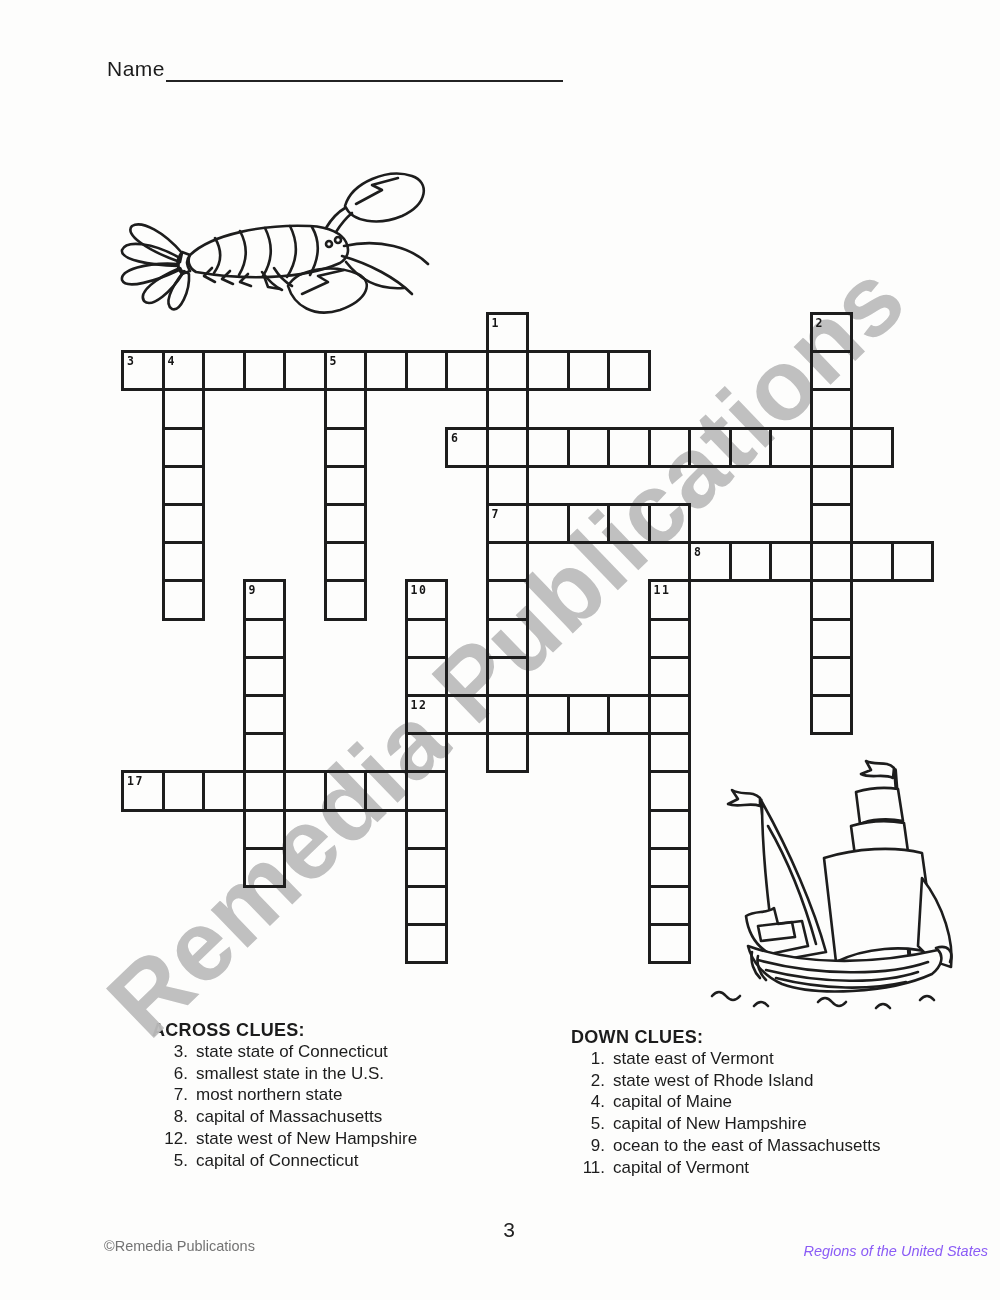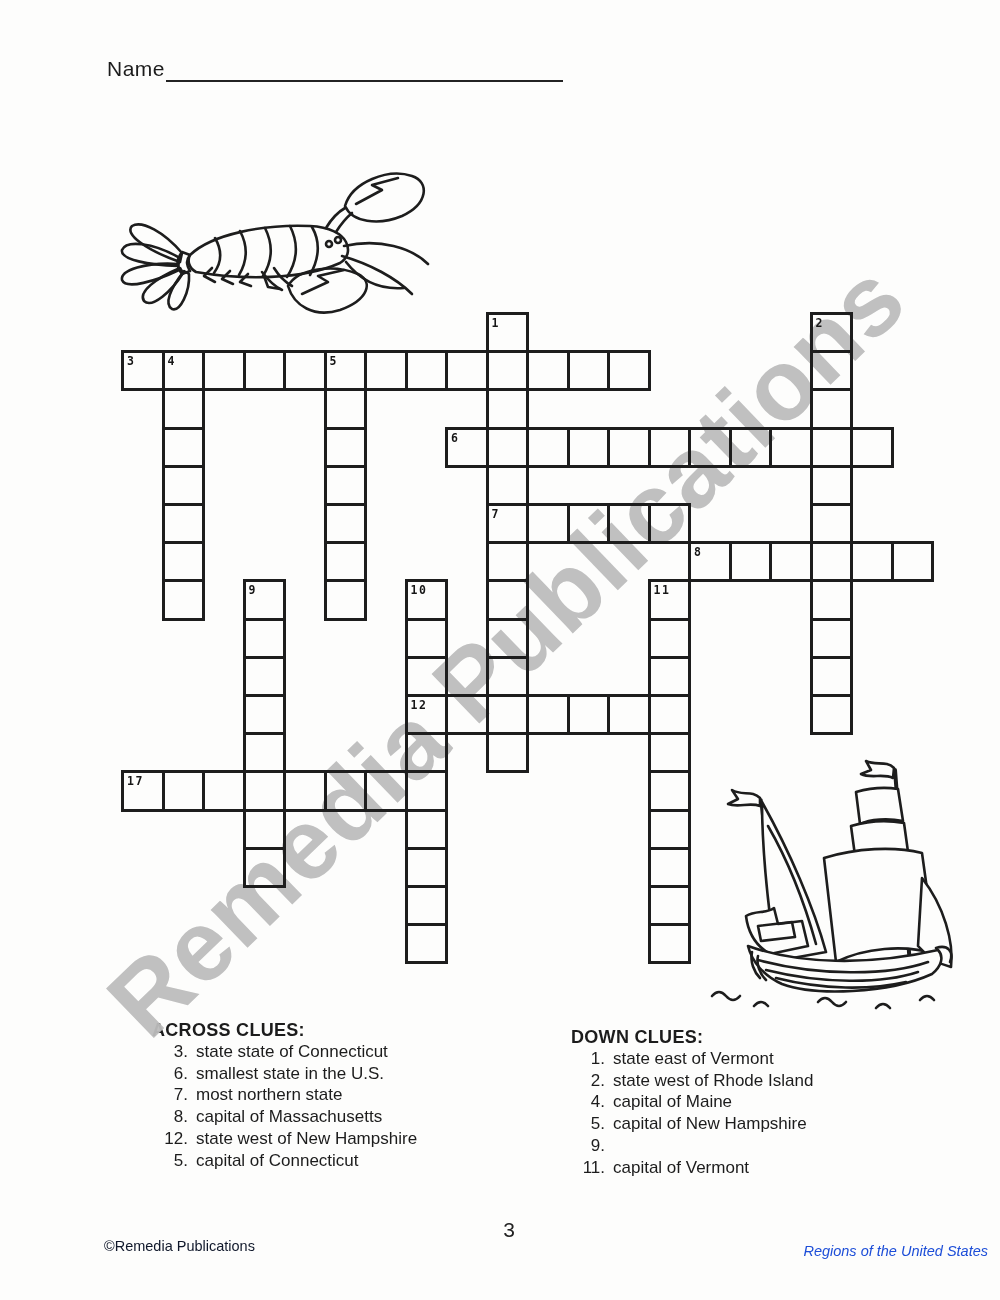--- a/index.html
+++ b/index.html
@@ -66,30 +66,30 @@
   .clue-head.down{left:571px;top:1027px;}
   .clue-list{position:absolute;z-index:4;}
   .clue-list.across{left:150px;top:1041px;}
   .clue-list.down{left:567px;top:1048px;}
   .clue-row{display:flex;line-height:21.7px;font-size:17px;}
   .clue-num{width:38px;text-align:right;margin-right:8px;flex:none;}
   .clue-text{white-space:nowrap;}
   
   .footer-copyright{
     position:absolute;left:104px;top:1238px;
-    font-size:14.5px;color:#0f172a;
+    font-size:14.5px;color:#737373;
   }
   .footer-page{
     position:absolute;left:509px;top:1218px;
     transform:translateX(-50%);
     font-size:21px;color:#222;
   }
   .footer-series{
     position:absolute;right:12px;top:1243px;
-    font-size:14.5px;font-style:italic;color:#1d4ed8;
+    font-size:14.5px;font-style:italic;color:#8b5cf6;
   }
   svg path, svg circle, svg line{vector-effect:none;}
 </style>
 </head>
 <body>
 
 <div class="page">
 
   <span class="name-label">Name</span>
   <span class="name-line"></span>
@@ -359,20 +359,21 @@
       <div class="clue-row">
         <span class="clue-num">4.</span>
         <span class="clue-text">capital of Maine</span>
       </div>
       <div class="clue-row">
         <span class="clue-num">5.</span>
         <span class="clue-text">capital of New Hampshire</span>
       </div>
       <div class="clue-row">
         <span class="clue-num">9.</span>
+        <span class="clue-text">ocean to the east of Massachusetts</span>
       </div>
       <div class="clue-row">
         <span class="clue-num">11.</span>
         <span class="clue-text">capital of Vermont</span>
       </div>
     </div>
 
   <span class="footer-copyright">©Remedia Publications</span>
   <span class="footer-page">3</span>
   <span class="footer-series">Regions of the United States</span>

